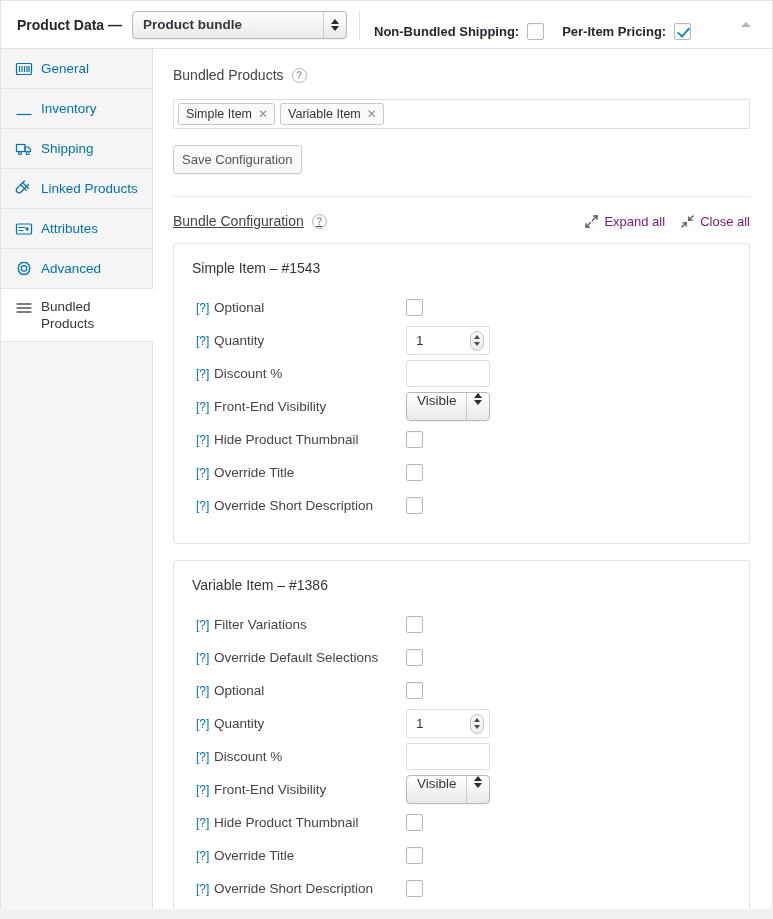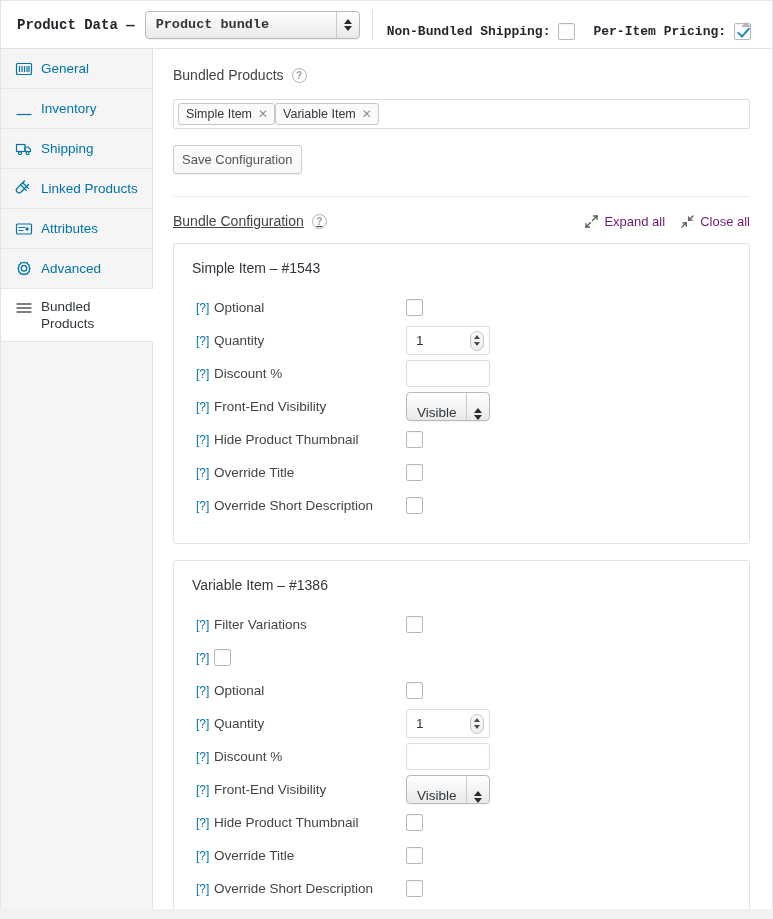--- a/index.html
+++ b/index.html
@@ -23,21 +23,20 @@
 
   
   .header {
     height: 48px;
     border-bottom: 1px solid #e1e1e1;
     display: flex;
     align-items: center;
     padding: 0 14px 0 16px;
     background: #fff;
     position: relative;
-    font-family: Liberation Mono, monospace;
   }
   .header-title {
     font-size: 14px;
     font-weight: bold;
     color: #23282d;
     white-space: nowrap;
     margin-right: 10px;
   }
 
   .type-select {
@@ -222,20 +221,21 @@
   }
 
   .tag-field {
     border: 1px solid #ddd;
     background: #fff;
     height: 30px;
     border-radius: 2px;
     display: flex;
     align-items: center;
     padding: 0 4px;
+    gap: 5px;
     margin-bottom: 16px;
   }
   .tag {
     display: inline-flex;
     align-items: center;
     height: 22px;
     border: 1px solid #c8c8c8;
     border-radius: 3px;
     background: #fafafa;
     padding: 0 6px 0 7px;
@@ -380,21 +380,21 @@
     background: #fff;
     border-radius: 3px;
   }
 
   .vis-select {
     height: 29px;
     border: 1px solid #b4b9be;
     border-radius: 4px;
     background: linear-gradient(to bottom, #ffffff 0%, #f3f3f3 55%, #e9e9e9 100%);
     display: flex;
-    align-items: flex-end;
+    align-items: flex-start;
     box-shadow: 0 1px 0 rgba(0,0,0,0.04);
   }
   .vis-select .vval {
     font-size: 13.5px;
     color: #32373c;
     padding: 0 9px 0 10px;
     white-space: nowrap;
   }
   .vis-select .vdiv {
     width: 1px; height: 27px;
@@ -647,20 +647,21 @@
             <div class="item-card-title">Variable Item – #1386</div>
             <div class="frow">
               <span class="q-icon">[?]</span>
               <span class="flabel">Filter Variations</span>
               <span class="fctl">
                 <span class="cb-field"></span>
               </span>
             </div>
             <div class="frow">
               <span class="q-icon">[?]</span>
+              <span class="flabel">Override Default Selections</span>
               <span class="fctl">
                 <span class="cb-field"></span>
               </span>
             </div>
             <div class="frow">
               <span class="q-icon">[?]</span>
               <span class="flabel">Optional</span>
               <span class="fctl">
                 <span class="cb-field"></span>
               </span>

